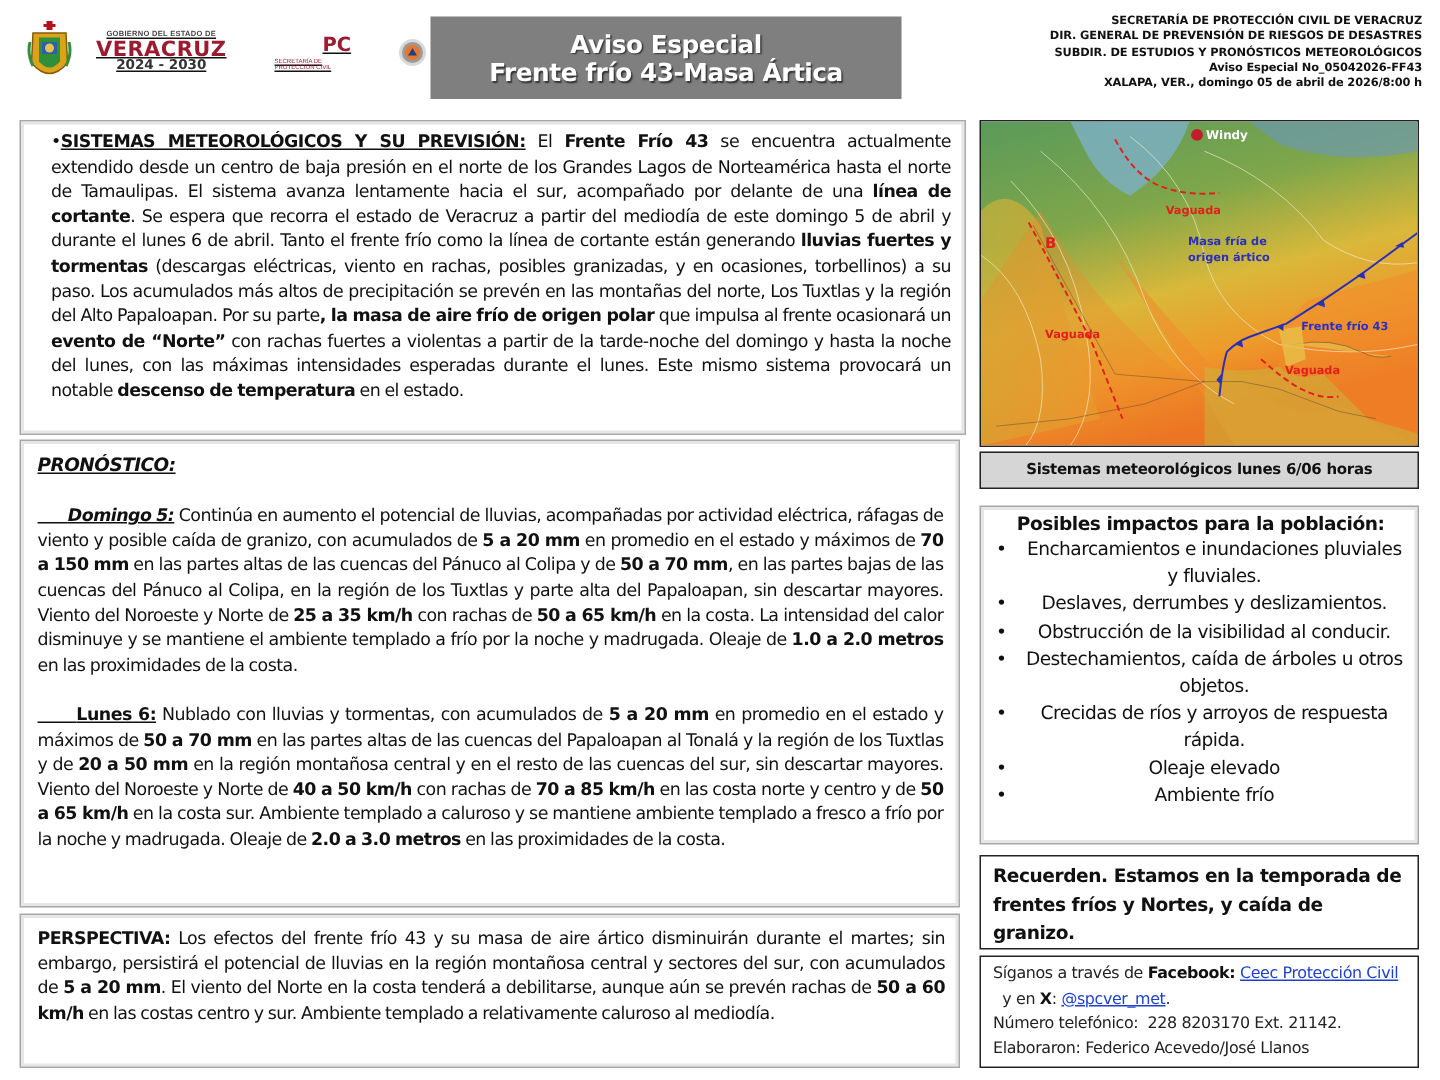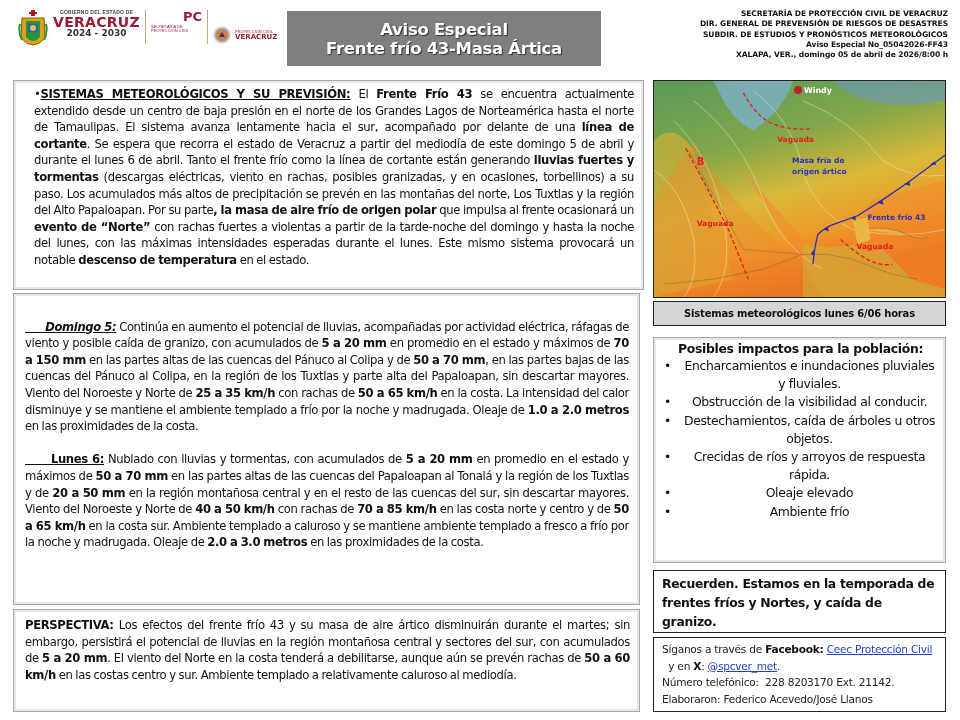--- a/index.html
+++ b/index.html
@@ -1,20 +1,20 @@
 <!DOCTYPE html>
 <html><head>
 <meta charset="utf-8">
 <style>
   * { box-sizing: border-box; margin: 0; padding: 0; }
   html, body { width: 960px; height: 720px; background: #ffffff; overflow: hidden; }
   body { position: relative; font-family: "Liberation Sans", sans-serif; color: #111; }
 
   
-  .logos { position: absolute; left: 18px; top: 10px; width: 270px; height: 50px; display: flex; gap: 5px; }
+  .logos { position: absolute; left: 18px; top: 10px; width: 270px; height: 50px; display: flex; align-items: center; gap: 16px; text-decoration: underline; }
   .shield { width: 30px; height: 42px; position: relative; }
   .shield svg { width: 30px; height: 42px; }
   .gob { display: flex; flex-direction: column; align-items: center; line-height: 1; }
   .gob .small { font-size: 5px; font-weight: bold; color: #444; letter-spacing: 0.2px; }
   .gob .big { font-size: 14px; font-weight: bold; color: #9b1b30; letter-spacing: 0.3px; font-family: "DejaVu Sans", sans-serif; }
   .gob .years { font-size: 9px; font-weight: bold; color: #333; font-family: "DejaVu Sans", sans-serif; }
   .vsep { width: 1px; height: 34px; background: #c9a97a; }
   .pc { display: flex; flex-direction: column; line-height: 1; }
   .pc .pcb { font-size: 13px; font-weight: bold; color: #9b1b30; font-family: "DejaVu Sans", sans-serif; margin-left: 32px; }
   .pc .pcs { font-size: 4px; color: #9b1b30; margin-top: 2px; }
@@ -108,20 +108,21 @@
     <div>SUBDIR. DE ESTUDIOS Y PRONÓSTICOS METEOROLÓGICOS</div>
     <div>Aviso Especial No_05042026-FF43</div>
     <div>XALAPA, VER., domingo 05 de abril de 2026/8:00 h</div>
   </div>
 
 <div class="panel txt" id="sistemas">
   <span>•</span><b class="u">SISTEMAS METEOROLÓGICOS Y SU PREVISIÓN:</b><span id="sistemas-body"><span> El </span><b>Frente Frío 43</b><span> se encuentra actualmente extendido desde un centro de baja presión en el norte de los Grandes Lagos de Norteamérica hasta el norte de Tamaulipas. El sistema avanza lentamente hacia el sur, acompañado por delante de una </span><b>línea de cortante</b><span>. Se espera que recorra el estado de Veracruz a partir del mediodía de este domingo 5 de abril y durante el lunes 6 de abril. Tanto el frente frío como la línea de cortante están generando </span><b>lluvias fuertes y tormentas</b><span> (descargas eléctricas, viento en rachas, posibles granizadas, y en ocasiones, torbellinos) a su paso. Los acumulados más altos de precipitación se prevén en las montañas del norte, Los Tuxtlas y la región del Alto Papaloapan. Por su parte</span><b>, la masa de aire frío de origen polar</b><span> que impulsa al frente ocasionará un </span><b>evento de “Norte”</b><span> con rachas fuertes a violentas a partir de la tarde-noche del domingo y hasta la noche del lunes, con las máximas intensidades esperadas durante el lunes. Este mismo sistema provocará un notable </span><b>descenso de temperatura</b><span> en el estado.</span></span>
 </div>
 
 <div class="panel txt" id="pronostico">
+  <div class="pron-title">PRONÓSTICO:</div>
   <div class="spacer"></div>
   <div id="day-0"><span class="day" style="white-space: pre;">      </span><span class="day">Domingo 5:</span><span> Continúa en aumento el potencial de lluvias, acompañadas por actividad eléctrica, ráfagas de viento y posible caída de granizo, con acumulados de </span><b>5 a 20 mm</b><span> en promedio en el estado y máximos de </span><b>70 a 150 mm</b><span> en las partes altas de las cuencas del Pánuco al Colipa y de </span><b>50 a 70 mm</b><span>, en las partes bajas de las cuencas del Pánuco al Colipa, en la región de los Tuxtlas y parte alta del Papaloapan, sin descartar mayores. Viento del Noroeste y Norte de </span><b>25 a 35 km/h</b><span> con rachas de </span><b>50 a 65 km/h</b><span> en la costa. La intensidad del calor disminuye y se mantiene el ambiente templado a frío por la noche y madrugada. Oleaje de </span><b>1.0 a 2.0 metros</b><span> en las proximidades de la costa.</span></div>
   <div class="spacer"></div>
   <div id="day-1"><span class="day" style="white-space: pre;">      </span><span class="day" style="font-style: normal;">Lunes 6:</span><span> Nublado con lluvias y tormentas, con acumulados de </span><b>5 a 20 mm</b><span> en promedio en el estado y máximos de </span><b>50 a 70 mm</b><span> en las partes altas de las cuencas del Papaloapan al Tonalá y la región de los Tuxtlas y de </span><b>20 a 50 mm</b><span> en la región montañosa central y en el resto de las cuencas del sur, sin descartar mayores. Viento del Noroeste y Norte de </span><b>40 a 50 km/h</b><span> con rachas de </span><b>70 a 85 km/h</b><span> en las costa norte y centro y de </span><b>50 a 65 km/h</b><span> en la costa sur. Ambiente templado a caluroso y se mantiene ambiente templado a fresco a frío por la noche y madrugada. Oleaje de </span><b>2.0 a 3.0 metros</b><span> en las proximidades de la costa.</span></div>
 </div>
 
 <div class="panel txt" id="perspectiva">
   <b>PERSPECTIVA:</b><span id="perspectiva-body"><span> Los efectos del frente frío 43 y su masa de aire ártico disminuirán durante el martes; sin embargo, persistirá el potencial de lluvias en la región montañosa central y sectores del sur, con acumulados de </span><b>5 a 20 mm</b><span>. El viento del Norte en la costa tenderá a debilitarse, aunque aún se prevén rachas de </span><b>50 a 60 km/h</b><span> en las costas centro y sur. Ambiente templado a relativamente caluroso al mediodía.</span></span>
 </div>
 
@@ -185,20 +186,21 @@
     <text id="ml-fr" x="215" y="140" font-size="7.6" fill="#2a2fc0" font-family="DejaVu Sans, sans-serif" font-weight="bold">Frente frío 43</text>
     <text id="ml-ve" x="204" y="170" font-size="7.6" fill="#e0201c" font-family="DejaVu Sans, sans-serif" font-weight="bold">Vaguada</text>
   </svg>
 </div>
 <div class="map-caption">Sistemas meteorológicos lunes 6/06 horas</div>
 
 <div class="panel" id="impactos">
   <div class="imp-title">Posibles impactos para la población:</div>
   <ul class="imp-list" id="imp-list">
       <li>Encharcamientos e inundaciones pluviales y fluviales.</li>
+      <li>Deslaves, derrumbes y deslizamientos.</li>
       <li>Obstrucción de la visibilidad al conducir.</li>
       <li>Destechamientos, caída de árboles u otros objetos.</li>
       <li>Crecidas de ríos y arroyos de respuesta rápida.</li>
       <li>Oleaje elevado</li>
       <li>Ambiente frío</li>
     </ul>
 </div>
 
 <div class="reminder">Recuerden. Estamos en la temporada de frentes fríos y Nortes, y caída de granizo.</div>
 

